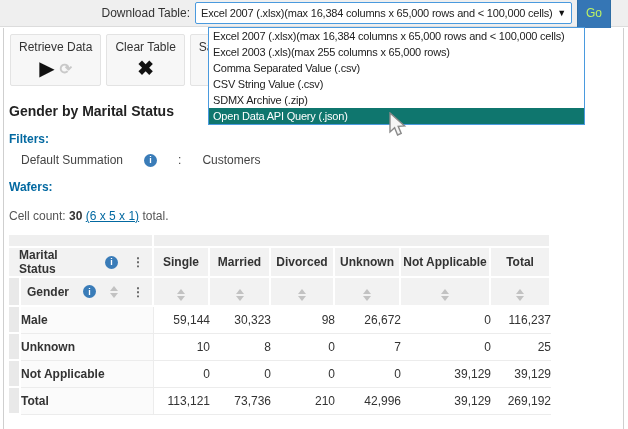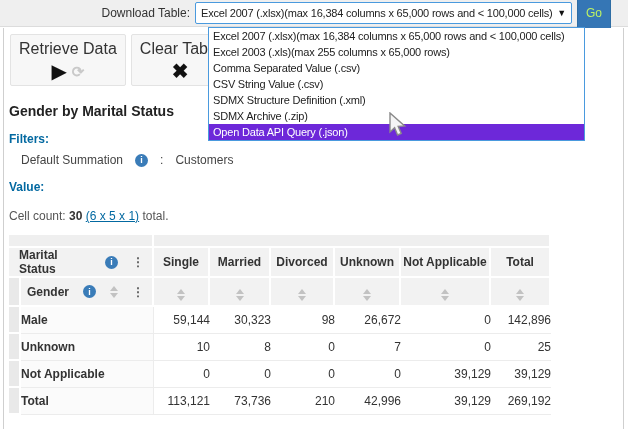--- a/index.html
+++ b/index.html
@@ -39,30 +39,30 @@
     box-sizing:border-box; overflow:hidden;
   }
 
   
   .toolbar { display:flex; gap:5px; padding:6px 0 0 6px; }
   .tool-btn {
     background:#f7f7f7; border:1px solid #e3e3e3; border-radius:2px;
     height:52px; box-sizing:border-box; padding:5px 8px 2px 8px;
     display:flex; flex-direction:column; align-items:center; cursor:pointer;
   }
-  .tool-btn .lbl { font-size:16px; color:#333; white-space:nowrap; }
+  .tool-btn .lbl { font-size:12px; color:#333; white-space:nowrap; }
   .tool-btn .icon-row { display:flex; align-items:center; justify-content:center; gap:5px; margin-top:1px; height:26px; }
   .play-glyph { font-size:20px; color:#111; line-height:1; }
   .refresh-glyph { font-size:15px; color:#c9c9c9; font-weight:bold; line-height:1; }
   .x-glyph { font-size:20px; color:#111; font-weight:bold; line-height:1; }
 
   
   .page-title { font-size:14px; font-weight:bold; color:#222; margin:17px 0 0 5px; }
   .filters-label, .wafers-label { font-weight:bold; color:#0369a1; margin:13px 0 0 5px; }
-  .filter-line { margin:7px 0 0 17px; display:flex; align-items:center; gap:12px; color:#444; }
+  .filter-line { margin:7px 0 0 17px; display:flex; align-items:center; gap:21px; color:#444; }
   .cellcount-line { margin:15px 0 0 5px; color:#555; }
   .cellcount-line .cnt { font-weight:bold; color:#333; }
   .cellcount-link { color:#0369a1; text-decoration:underline; cursor:pointer; }
 
   .info-icon {
     display:inline-flex; align-items:center; justify-content:center;
     width:13px; height:13px; border-radius:50%;
     background:#3a7cb8; color:#fff; font-size:9px; font-weight:bold;
     flex:0 0 auto; cursor:pointer;
   }
@@ -95,21 +95,21 @@
 
   
   .dropdown {
     position:absolute; top:27px; left:208px; width:377px; box-sizing:border-box;
     background:#fff; border:1px solid #4a9ade; z-index:10;
   }
   .dropdown .opt {
     height:16px; line-height:16px; padding:0 4px; white-space:nowrap; overflow:hidden;
     font-size:11px; letter-spacing:-0.2px; color:#222; cursor:default;
   }
-  .dropdown .opt.selected { background:#6d28d9; color:#fff; }
+  .dropdown .opt.selected { background:#0f766e; color:#fff; }
 
   .cursor { position:absolute; left:386px; top:112px; z-index:20; pointer-events:none; }
 </style>
 </head>
 <body>
 
 <div class="topbar">
   <span class="dl-label">Download Table:</span>
   <div class="select-box">
     <span class="val">Excel 2007 (.xlsx)(max 16,384 columns x 65,000 rows and &lt; 100,000 cells)</span>
@@ -151,21 +151,21 @@
   <div class="page-title">Gender by Marital Status</div>
 
   <div class="filters-label">Filters:</div>
   <div class="filter-line">
     <span>Default Summation</span>
     <span class="info-icon">i</span>
     <span>:</span>
     <span>Customers</span>
   </div>
 
-  <div class="wafers-label">Value:</div>
+  <div class="wafers-label">Wafers:</div>
 
   <div class="cellcount-line">
     <span>Cell count:</span>
     <span class="cnt">30</span>
     <span class="cellcount-link">(6 x 5 x 1)</span>
     <span>total.</span>
   </div>
 
   <table class="data">
     <colgroup>
@@ -238,21 +238,21 @@
     </tr>
 
     <tr>
       <td class="gutter-cell"></td>
       <td class="row-label">Male</td>
       <td class="num-cell">59,144</td>
       <td class="num-cell">30,323</td>
       <td class="num-cell">98</td>
       <td class="num-cell">26,672</td>
       <td class="num-cell">0</td>
-      <td class="num-cell">142,896</td>
+      <td class="num-cell">116,237</td>
     </tr>
     <tr>
       <td class="gutter-cell"></td>
       <td class="row-label">Unknown</td>
       <td class="num-cell">10</td>
       <td class="num-cell">8</td>
       <td class="num-cell">0</td>
       <td class="num-cell">7</td>
       <td class="num-cell">0</td>
       <td class="num-cell">25</td>
@@ -279,20 +279,19 @@
     </tr>
   </tbody>
     </table>
 </div>
 
 <div class="dropdown">
   <div class="opt">Excel 2007 (.xlsx)(max 16,384 columns x 65,000 rows and &lt; 100,000 cells)</div>
   <div class="opt">Excel 2003 (.xls)(max 255 columns x 65,000 rows)</div>
   <div class="opt">Comma Separated Value (.csv)</div>
   <div class="opt">CSV String Value (.csv)</div>
-  <div class="opt">SDMX Structure Definition (.xml)</div>
   <div class="opt">SDMX Archive (.zip)</div>
   <div class="opt selected">Open Data API Query (.json)</div>
 </div>
 
 <svg class="cursor" width="22" height="26" viewBox="0 0 22 26">
   <path d="M4 1 L4 20 L8.6 15.8 L11.6 23 L15.2 21.4 L12.2 14.4 L18.6 14 Z" fill="#f5f5f5" stroke="#8a8a8a" stroke-width="1.4"></path>
 </svg>
 
 </body></html>

